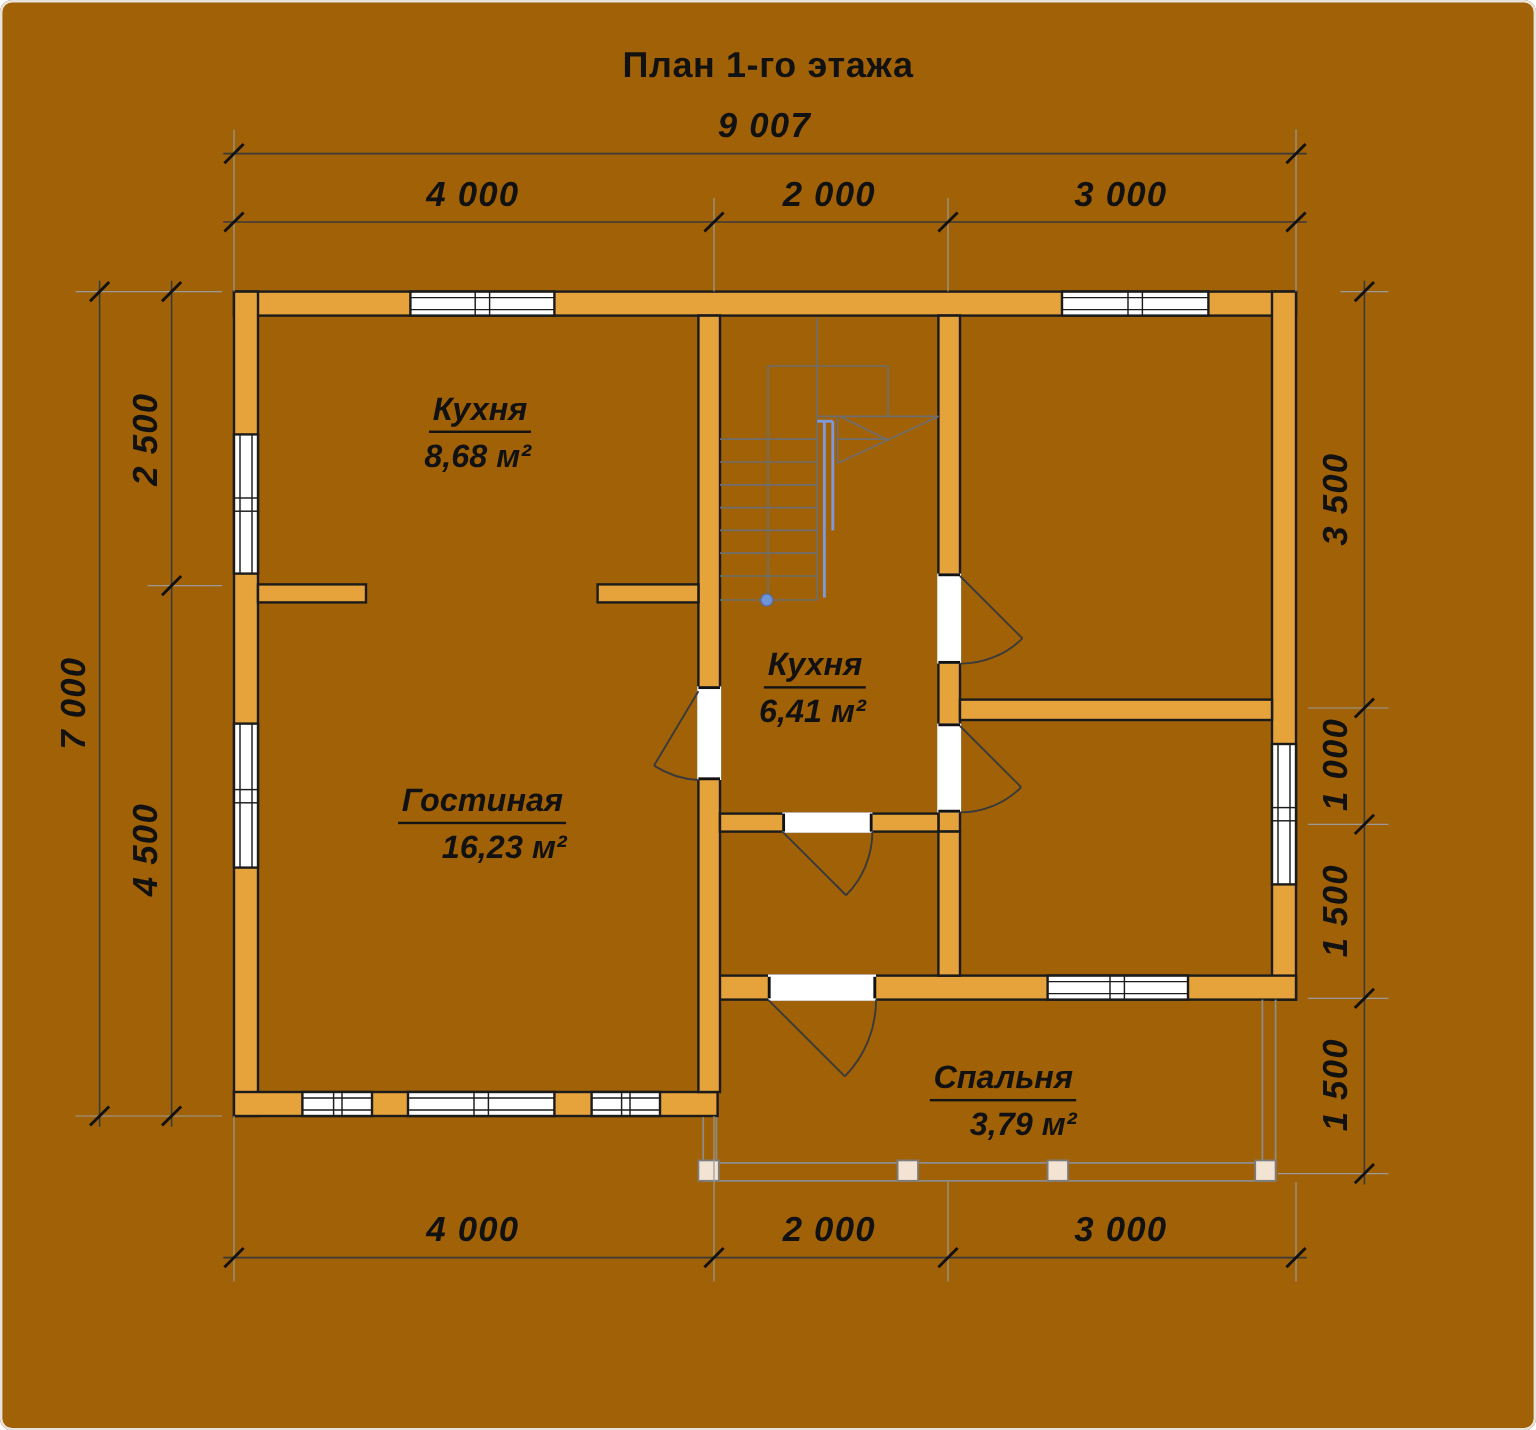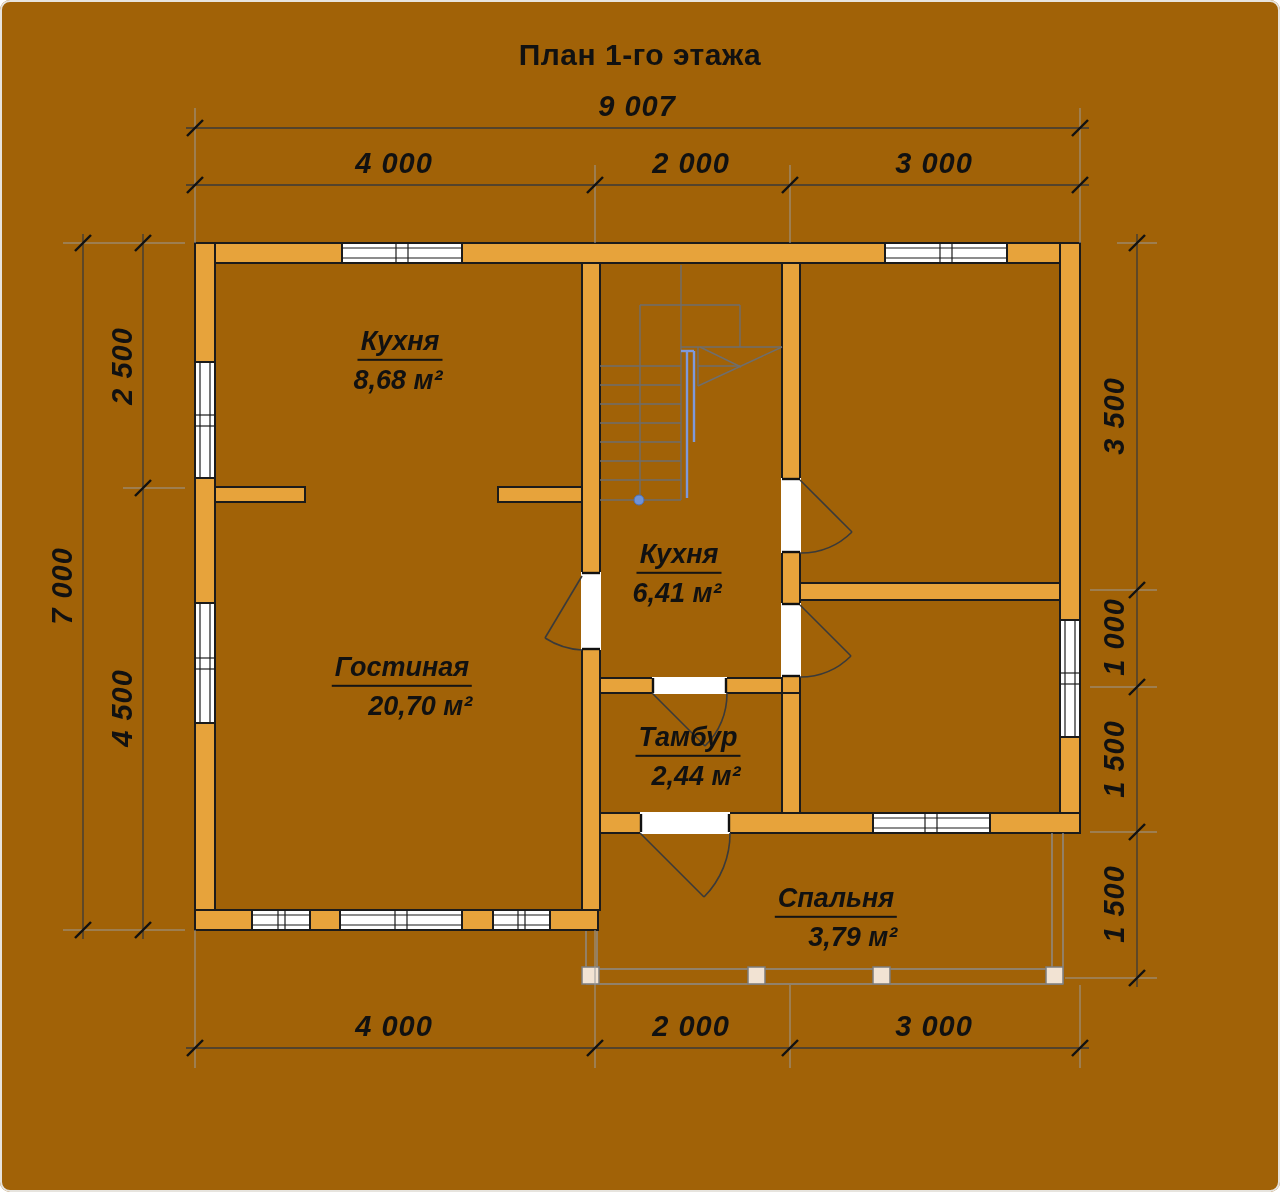--- a/index.html
+++ b/index.html
@@ -260,25 +260,21 @@
   <div class="label" style="left:398px;top:361px">
     <span class="room-name">Кухня</span>
     <div class="room-area">8,68 м²</div>
   </div>
   <div class="label" style="left:677px;top:574px">
     <span class="room-name">Кухня</span>
     <div class="room-area">6,41 м²</div>
   </div>
   <div class="label" style="left:402px;top:687px">
     <span class="room-name">Гостиная</span>
-    <div class="room-area">20,70 м²</div>
-  </div>
-  <div class="label" style="left:688px;top:757px">
-    <span class="room-name">Тамбур</span>
-    <div class="room-area">2,44 м²</div>
+    <div class="room-area">16,23 м²</div>
   </div>
   <div class="label" style="left:836px;top:918px">
     <span class="room-name">Спальня</span>
     <div class="room-area">3,79 м²</div>
   </div>
 
   <div class="dim" style="left:637px;top:106px">9 007</div>
   <div class="dim" style="left:394px;top:163px">4 000</div>
   <div class="dim" style="left:691px;top:163px">2 000</div>
   <div class="dim" style="left:934px;top:163px">3 000</div>

